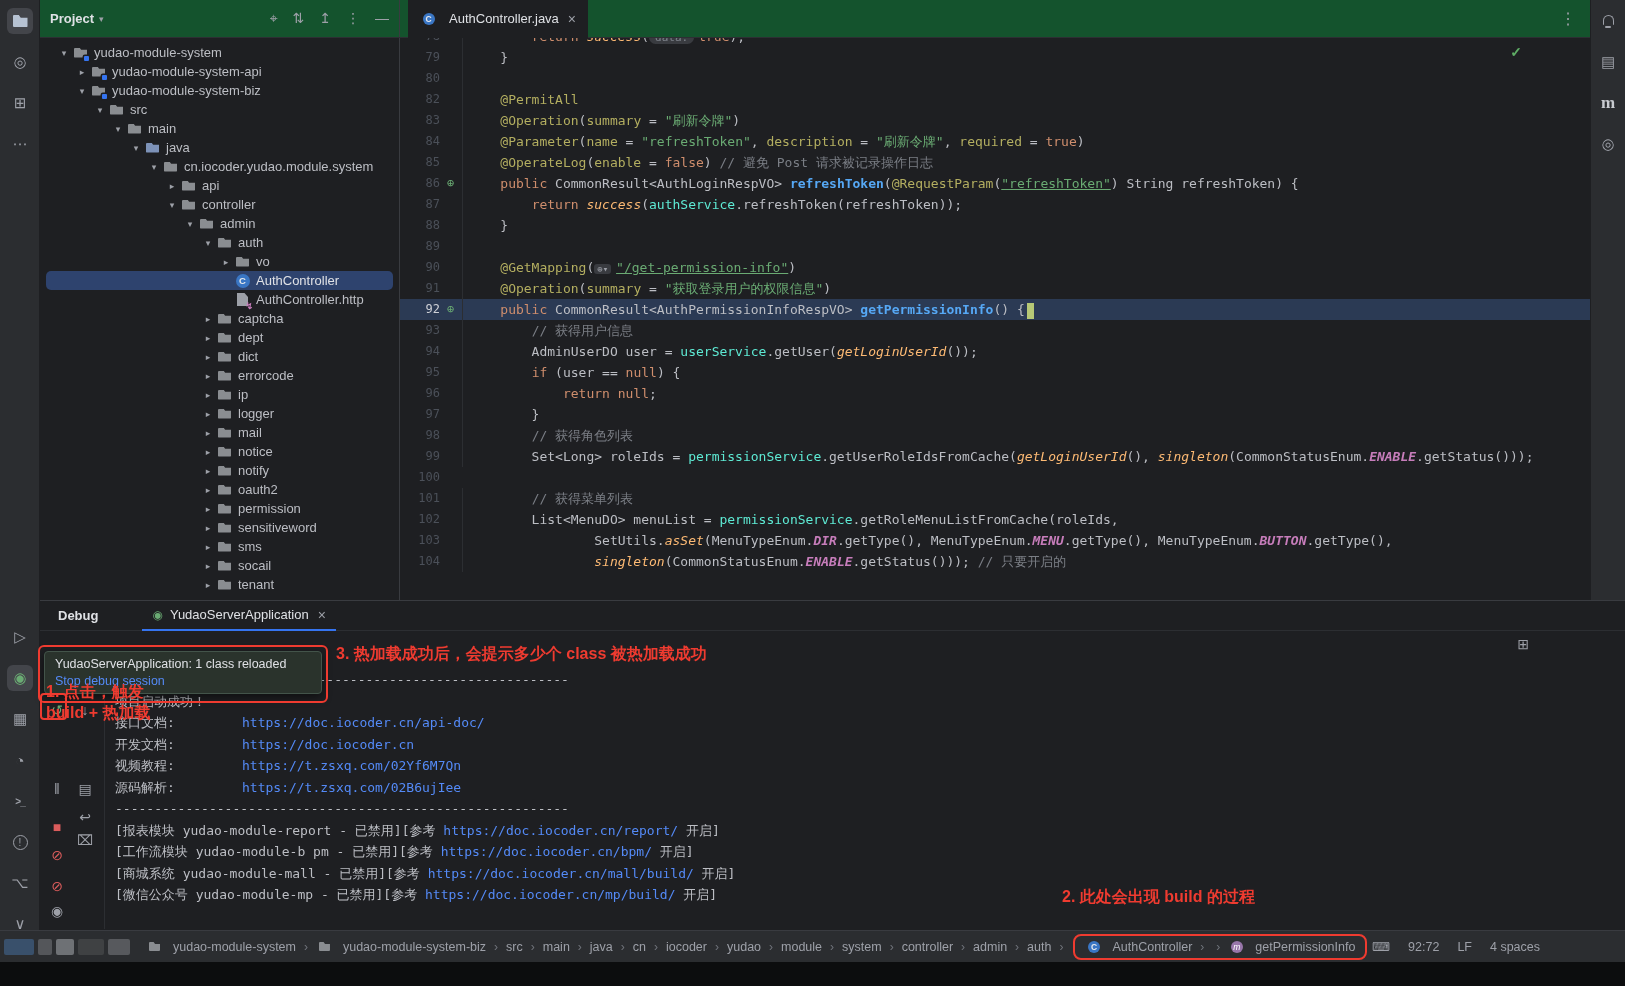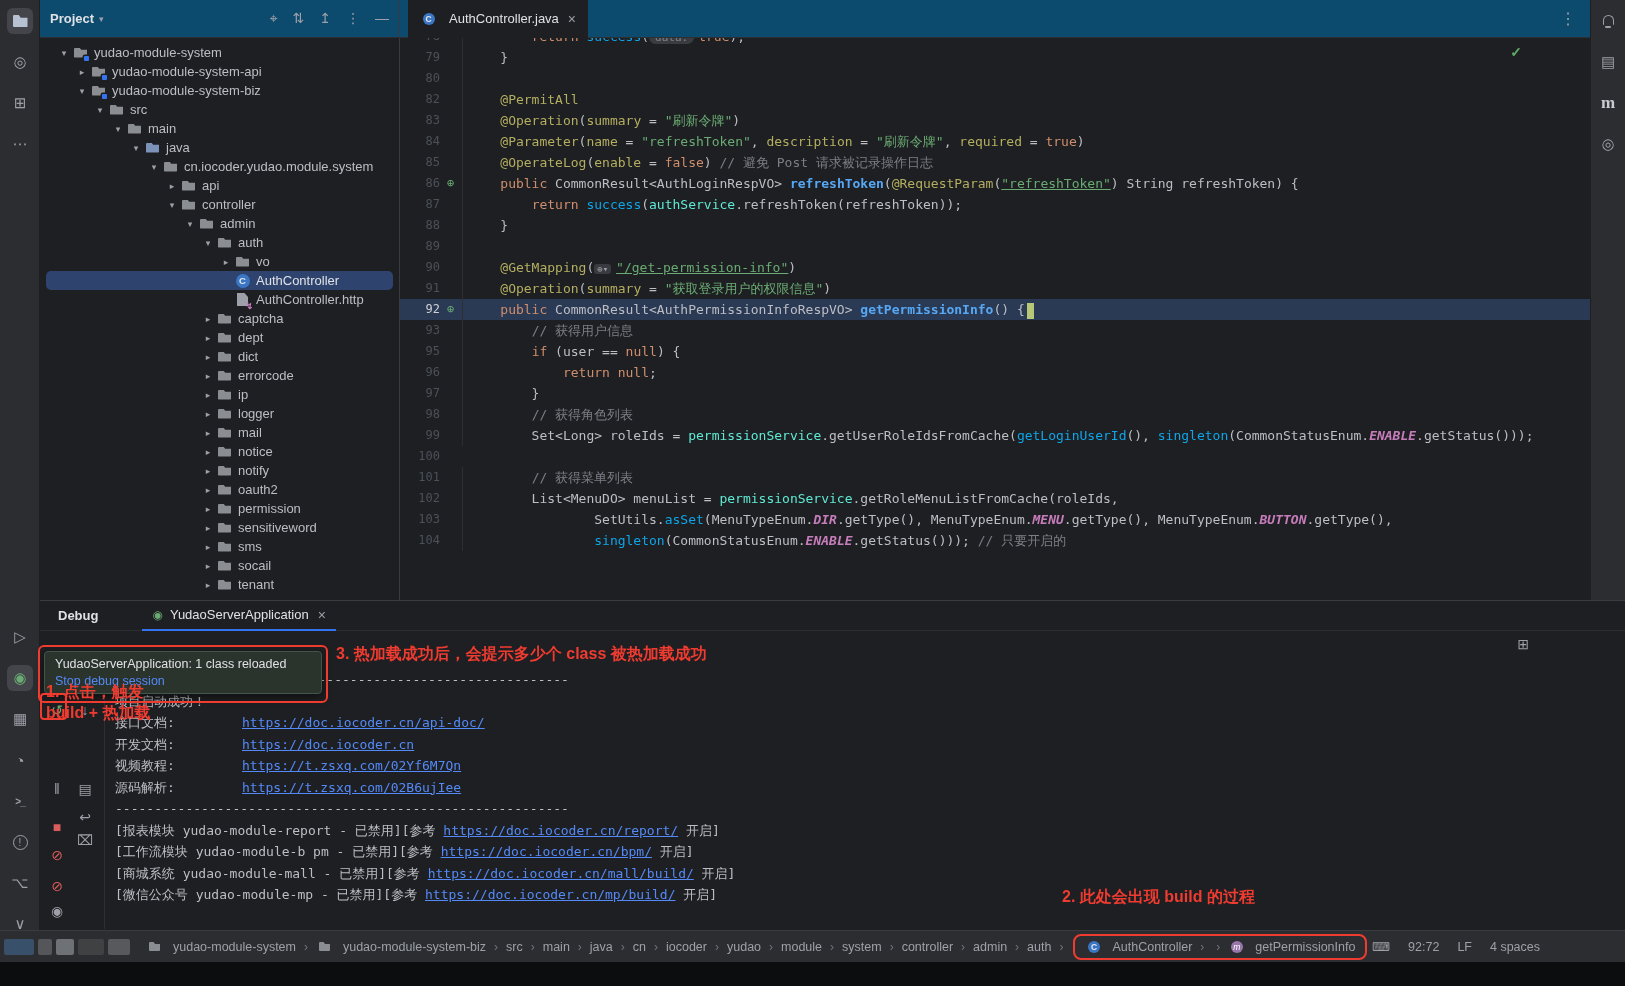--- a/index.html
+++ b/index.html
@@ -1,21 +1,21 @@
 <!DOCTYPE html>
 <html><head>
 <meta charset="utf-8">
 <style>
   *{box-sizing:border-box;margin:0;padding:0}
   html,body{width:1625px;height:986px;background:#0c0d0e;font-family:"Liberation Sans",sans-serif;overflow:hidden}
   body{position:relative;color:#bcbec4}
   .ide{position:absolute;left:0;top:0;width:1625px;height:962px;background:#1e1f22;overflow:hidden}
 
   
-  .header-band{position:absolute;left:40px;top:0;right:35px;height:38px;background:#0c4a6e;border-bottom:1px solid #2d2f33;display:flex}
+  .header-band{position:absolute;left:40px;top:0;right:35px;height:38px;background:#14532d;border-bottom:1px solid #2d2f33;display:flex}
   .project-header{width:360px;flex:none;display:flex;align-items:center;padding:0 10px;border-right:1px solid #393b40}
   .project-title{font-size:13px;color:#dfe1e5;font-weight:600}
   .ph-chev{font-size:9px;color:#9da0a8;margin-left:5px}
   .ph-icons{margin-left:auto;display:flex;gap:15px;color:#9da0a8;font-size:14px}
   .ph-icons span{cursor:default}
   .tabbar{flex:1;display:flex;align-items:center;padding:0 8px}
   .edit-tab{display:flex;align-items:center;gap:7px;height:38px;padding:0 12px;background:#1e1f22;font-size:13px;color:#dfe1e5}
   .tab-close{color:#9da0a8;font-size:14px;margin-left:2px}
   .tab-options{margin-left:auto;color:#9da0a8;font-size:16px;padding-right:6px}
 
@@ -62,41 +62,41 @@
   .gut{width:62px;flex:none;display:flex;align-items:center;justify-content:flex-end;color:#4b5059;font-size:12px;padding-right:4px;gap:3px}
   .ln{width:26px;text-align:right}
   .hl .ln{color:#ced0d6}
   .gico{width:15px;height:15px;display:flex;align-items:center;justify-content:center;color:#6aab73;font-size:12px}
   .codetxt{border-left:1px solid #2c2e32;padding-left:6px}
   .p{color:#bcbec4}.k{color:#cf8e6d}.a{color:#b3ae60}.s{color:#6aab73}
   .su{color:#6aab73;text-decoration:underline}
   .c{color:#7a7e85}.f{color:#5eead4}
   .fc{color:#c77dbb;font-style:italic;font-weight:bold}
   .m{color:#56a8f5;font-weight:bold}
-  .i{color:#0ea5e9;}
+  .i{color:#fdba74;font-style:italic}
   .inl{background:#393b40;color:#7f848c;border-radius:8px;padding:0 6px;font-size:11px;margin-right:4px}
   .ginl{background:#393b40;color:#9da0a8;border-radius:3px;padding:0 3px;font-size:9px;margin-right:5px}
   .crt{display:inline-block;width:7px;height:16px;background:#b6c876;vertical-align:middle;margin-left:2px}
   .inspect-ok{position:absolute;top:6px;right:68px;color:#5fad65;font-size:14px;font-weight:bold}
 
   
   .debug{position:absolute;left:40px;top:600px;right:0;height:330px;background:#1e1f22;border-top:1px solid #393b40}
   .dbg-tabs{height:30px;display:flex;align-items:center;border-bottom:1px solid #2c2e32}
   .dbg-label{font-size:13px;color:#dfe1e5;font-weight:600;padding:0 16px 0 18px}
   .dbg-session{display:flex;align-items:center;gap:7px;font-size:13px;color:#dfe1e5;padding:0 10px;height:30px;border-bottom:2px solid #3574f0;margin-left:28px}
   .dbg-session .sess-icon{color:#6aab73;font-size:12px}
   .dbg-toolbar{height:26px;display:flex;align-items:center}
   .layout-ic{margin-left:auto;margin-right:96px;color:#9da0a8;font-size:14px}
   .dcolumn{position:absolute;display:flex;flex-direction:column;width:24px}
   .dcol-a{left:6px;top:98px}.dcol-b{left:34px;top:98px}
   .dicon{width:22px;height:22px;display:flex;align-items:center;justify-content:center;font-size:14px}
   .console{margin-left:64px;border-left:1px solid #2c2e32;padding:12px 0 0 10px;height:272px;overflow:hidden}
   .con-line{height:21.5px;line-height:21.5px;font-family:"DejaVu Sans Mono",monospace;font-size:13px;color:#bcbec4;white-space:pre}
   .clbl{display:inline-block;min-width:127px}
-  .clink{color:#548af7;text-decoration:underline}
+  .clink{color:#548af7;}
 
   
   .statusbar{position:absolute;left:0;top:930px;right:0;height:32px;background:#2b2d30;border-top:1px solid #393b40;display:flex;align-items:center;padding:0 85px 0 4px;font-size:12.5px;color:#9da0a8;white-space:nowrap;overflow:hidden}
   .artifacts{display:flex;gap:4px;align-items:center;margin-right:14px}
   .artifacts div{height:16px;border-radius:2px}
   .crumbs{display:flex;align-items:center;gap:0}
   .crumb{display:flex;align-items:center;gap:5px;padding:1px 2px}
   .csep{margin:0 6px;color:#6f737a;font-size:12px}
   .crumb-box{display:flex;align-items:center;border:2px solid #ef3b30;border-radius:8px;padding:2px 8px;margin-left:4px}
   .sb-right{margin-left:auto;display:flex;align-items:center;gap:18px}
@@ -387,20 +387,21 @@
         <div class="code-line"><span class="gut"><span class="ln">84</span><span class="gico"></span></span><span class="codetxt"><span class="p">    </span><span class="a">@Parameter</span><span class="p">(</span><span class="a">name</span><span class="p"> = </span><span class="s">"refreshToken"</span><span class="p">, </span><span class="a">description</span><span class="p"> = </span><span class="s">"刷新令牌"</span><span class="p">, </span><span class="a">required</span><span class="p"> = </span><span class="k">true</span><span class="p">)</span></span></div>
         <div class="code-line"><span class="gut"><span class="ln">85</span><span class="gico"></span></span><span class="codetxt"><span class="p">    </span><span class="a">@OperateLog</span><span class="p">(</span><span class="a">enable</span><span class="p"> = </span><span class="k">false</span><span class="p">) </span><span class="c">// 避免 Post 请求被记录操作日志</span></span></div>
         <div class="code-line"><span class="gut"><span class="ln">86</span><span class="gico">⊕</span></span><span class="codetxt"><span class="p">    </span><span class="k">public</span><span class="p"> CommonResult&lt;AuthLoginRespVO&gt; </span><span class="m">refreshToken</span><span class="p">(</span><span class="a">@RequestParam</span><span class="p">(</span><span class="su">"refreshToken"</span><span class="p">) String refreshToken) {</span></span></div>
         <div class="code-line"><span class="gut"><span class="ln">87</span><span class="gico"></span></span><span class="codetxt"><span class="p">        </span><span class="k">return</span><span class="p"> </span><span class="i">success</span><span class="p">(</span><span class="f">authService</span><span class="p">.refreshToken(refreshToken));</span></span></div>
         <div class="code-line"><span class="gut"><span class="ln">88</span><span class="gico"></span></span><span class="codetxt"><span class="p">    }</span></span></div>
         <div class="code-line"><span class="gut"><span class="ln">89</span><span class="gico"></span></span><span class="codetxt"></span></div>
         <div class="code-line"><span class="gut"><span class="ln">90</span><span class="gico"></span></span><span class="codetxt"><span class="p">    </span><span class="a">@GetMapping</span><span class="p">(</span><span class="ginl">⊕▾</span><span class="su">"/get-permission-info"</span><span class="p">)</span></span></div>
         <div class="code-line"><span class="gut"><span class="ln">91</span><span class="gico"></span></span><span class="codetxt"><span class="p">    </span><span class="a">@Operation</span><span class="p">(</span><span class="a">summary</span><span class="p"> = </span><span class="s">"获取登录用户的权限信息"</span><span class="p">)</span></span></div>
         <div class="code-line hl"><span class="gut"><span class="ln">92</span><span class="gico">⊕</span></span><span class="codetxt"><span class="p">    </span><span class="k">public</span><span class="p"> CommonResult&lt;AuthPermissionInfoRespVO&gt; </span><span class="m">getPermissionInfo</span><span class="p">() {</span><span class="crt"></span></span></div>
         <div class="code-line"><span class="gut"><span class="ln">93</span><span class="gico"></span></span><span class="codetxt"><span class="p">        </span><span class="c">// 获得用户信息</span></span></div>
+        <div class="code-line"><span class="gut"><span class="ln">94</span><span class="gico"></span></span><span class="codetxt"><span class="p">        AdminUserDO user = </span><span class="f">userService</span><span class="p">.getUser(</span><span class="i">getLoginUserId</span><span class="p">());</span></span></div>
         <div class="code-line"><span class="gut"><span class="ln">95</span><span class="gico"></span></span><span class="codetxt"><span class="p">        </span><span class="k">if</span><span class="p"> (user == </span><span class="k">null</span><span class="p">) {</span></span></div>
         <div class="code-line"><span class="gut"><span class="ln">96</span><span class="gico"></span></span><span class="codetxt"><span class="p">            </span><span class="k">return</span><span class="p"> </span><span class="k">null</span><span class="p">;</span></span></div>
         <div class="code-line"><span class="gut"><span class="ln">97</span><span class="gico"></span></span><span class="codetxt"><span class="p">        }</span></span></div>
         <div class="code-line"><span class="gut"><span class="ln">98</span><span class="gico"></span></span><span class="codetxt"><span class="p">        </span><span class="c">// 获得角色列表</span></span></div>
         <div class="code-line"><span class="gut"><span class="ln">99</span><span class="gico"></span></span><span class="codetxt"><span class="p">        Set&lt;Long&gt; roleIds = </span><span class="f">permissionService</span><span class="p">.getUserRoleIdsFromCache(</span><span class="i">getLoginUserId</span><span class="p">(), </span><span class="i">singleton</span><span class="p">(CommonStatusEnum.</span><span class="fc">ENABLE</span><span class="p">.getStatus()));</span></span></div>
         <div class="code-line"><span class="gut"><span class="ln">100</span><span class="gico"></span></span></div>
         <div class="code-line"><span class="gut"><span class="ln">101</span><span class="gico"></span></span><span class="codetxt"><span class="p">        </span><span class="c">// 获得菜单列表</span></span></div>
         <div class="code-line"><span class="gut"><span class="ln">102</span><span class="gico"></span></span><span class="codetxt"><span class="p">        List&lt;MenuDO&gt; menuList = </span><span class="f">permissionService</span><span class="p">.getRoleMenuListFromCache(roleIds,</span></span></div>
         <div class="code-line"><span class="gut"><span class="ln">103</span><span class="gico"></span></span><span class="codetxt"><span class="p">                SetUtils.</span><span class="i">asSet</span><span class="p">(MenuTypeEnum.</span><span class="fc">DIR</span><span class="p">.getType(), MenuTypeEnum.</span><span class="fc">MENU</span><span class="p">.getType(), MenuTypeEnum.</span><span class="fc">BUTTON</span><span class="p">.getType(),</span></span></div>
         <div class="code-line"><span class="gut"><span class="ln">104</span><span class="gico"></span></span><span class="codetxt"><span class="p">                </span><span class="i">singleton</span><span class="p">(CommonStatusEnum.</span><span class="fc">ENABLE</span><span class="p">.getStatus())); </span><span class="c">// 只要开启的</span></span></div>

